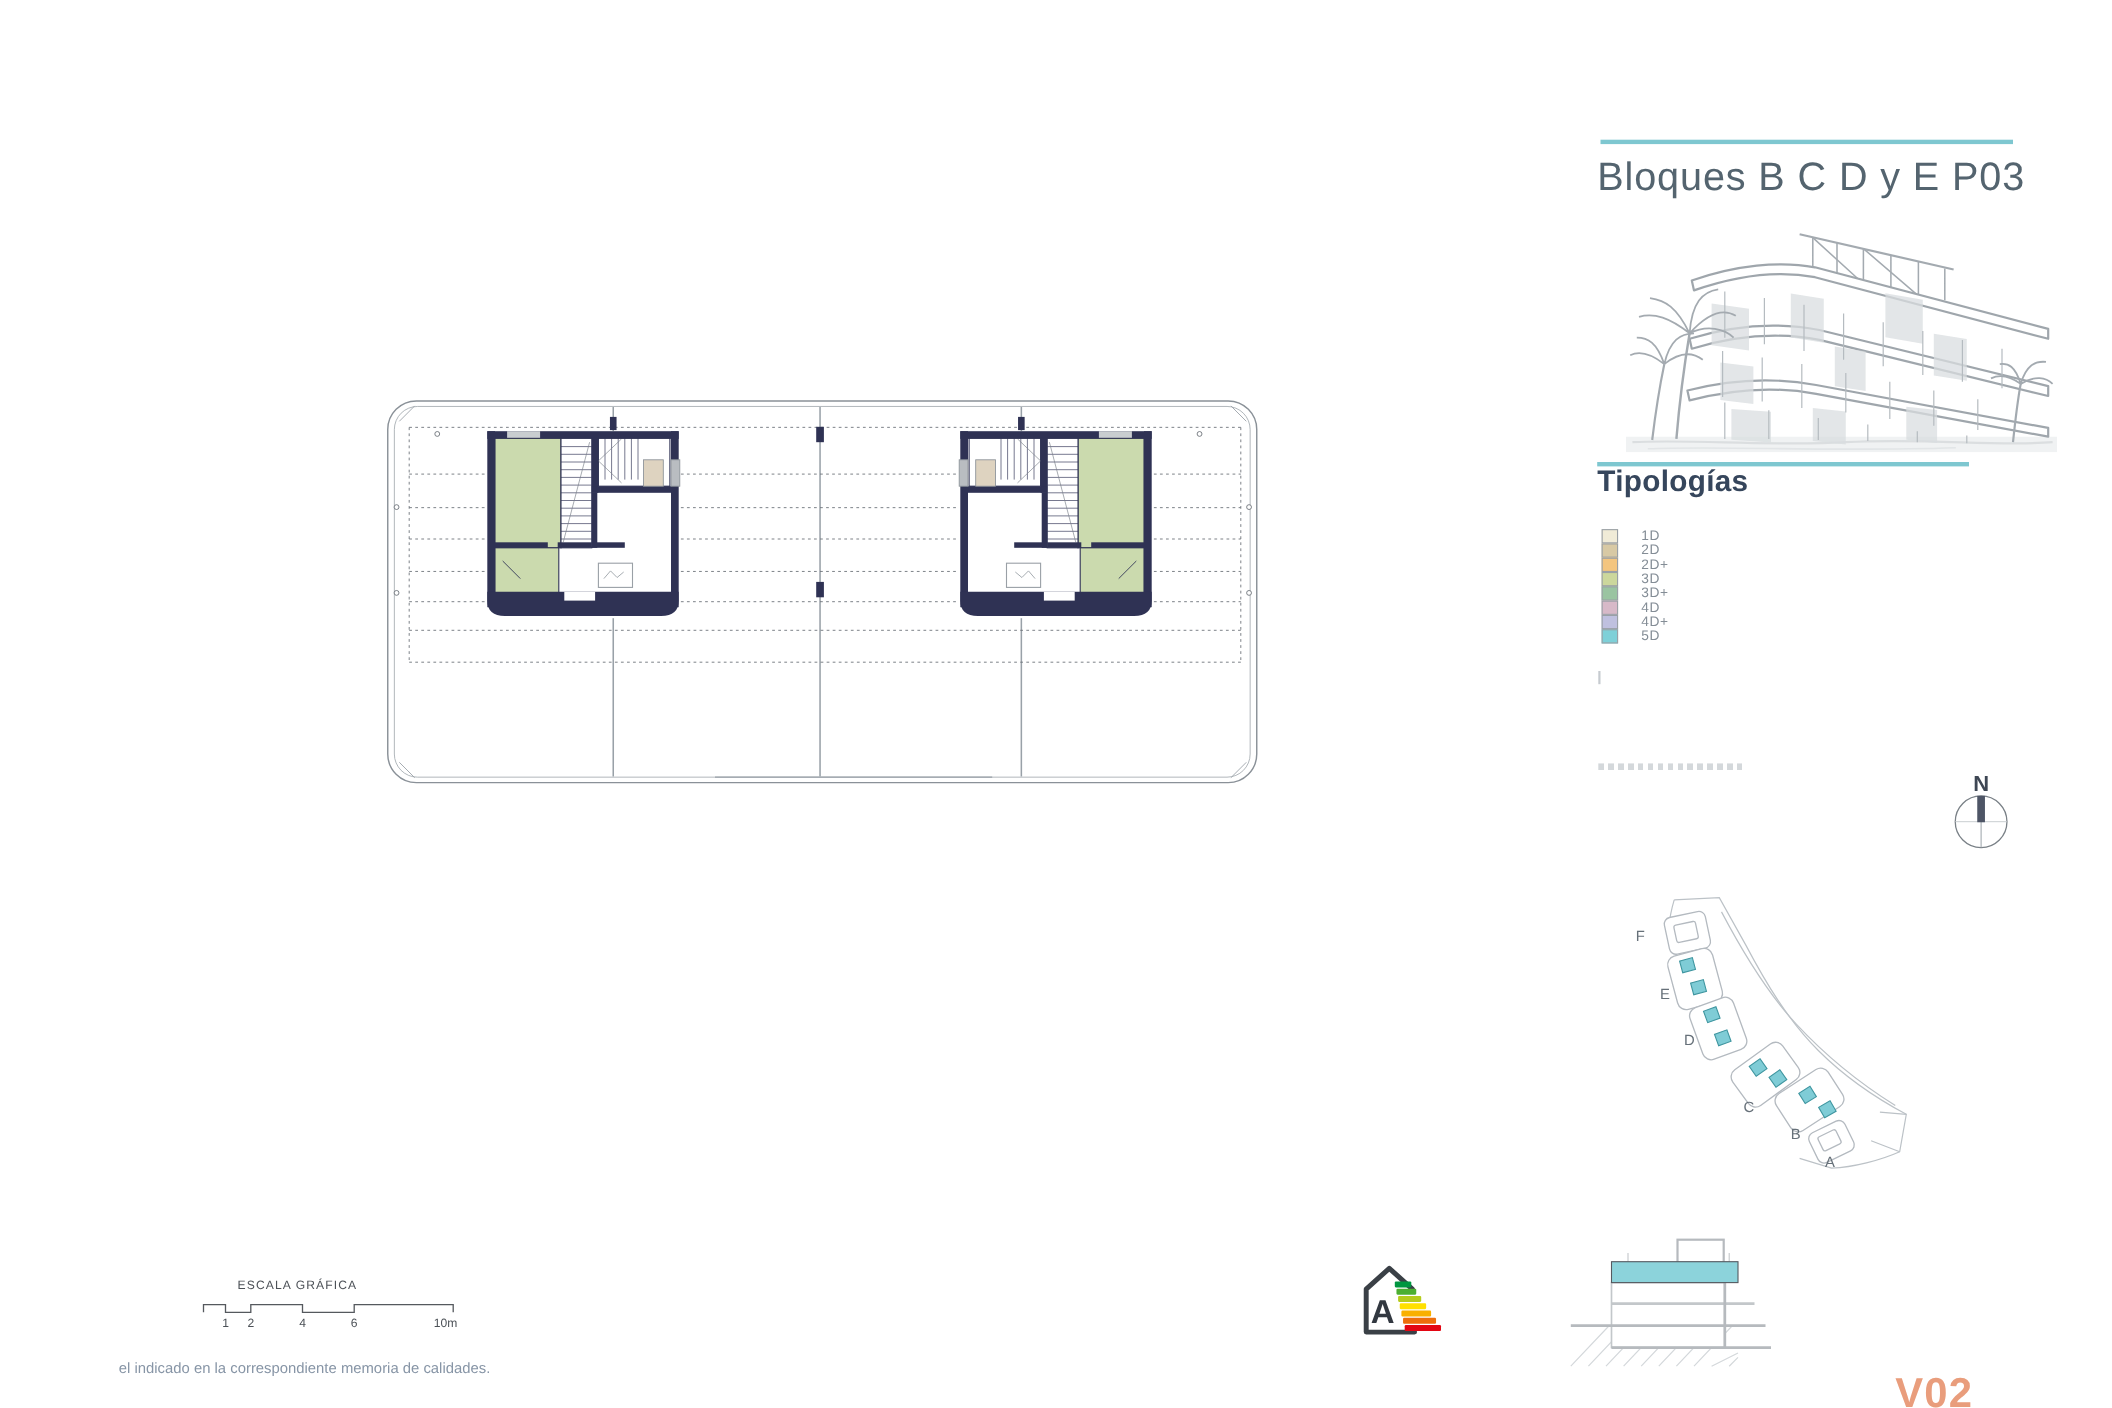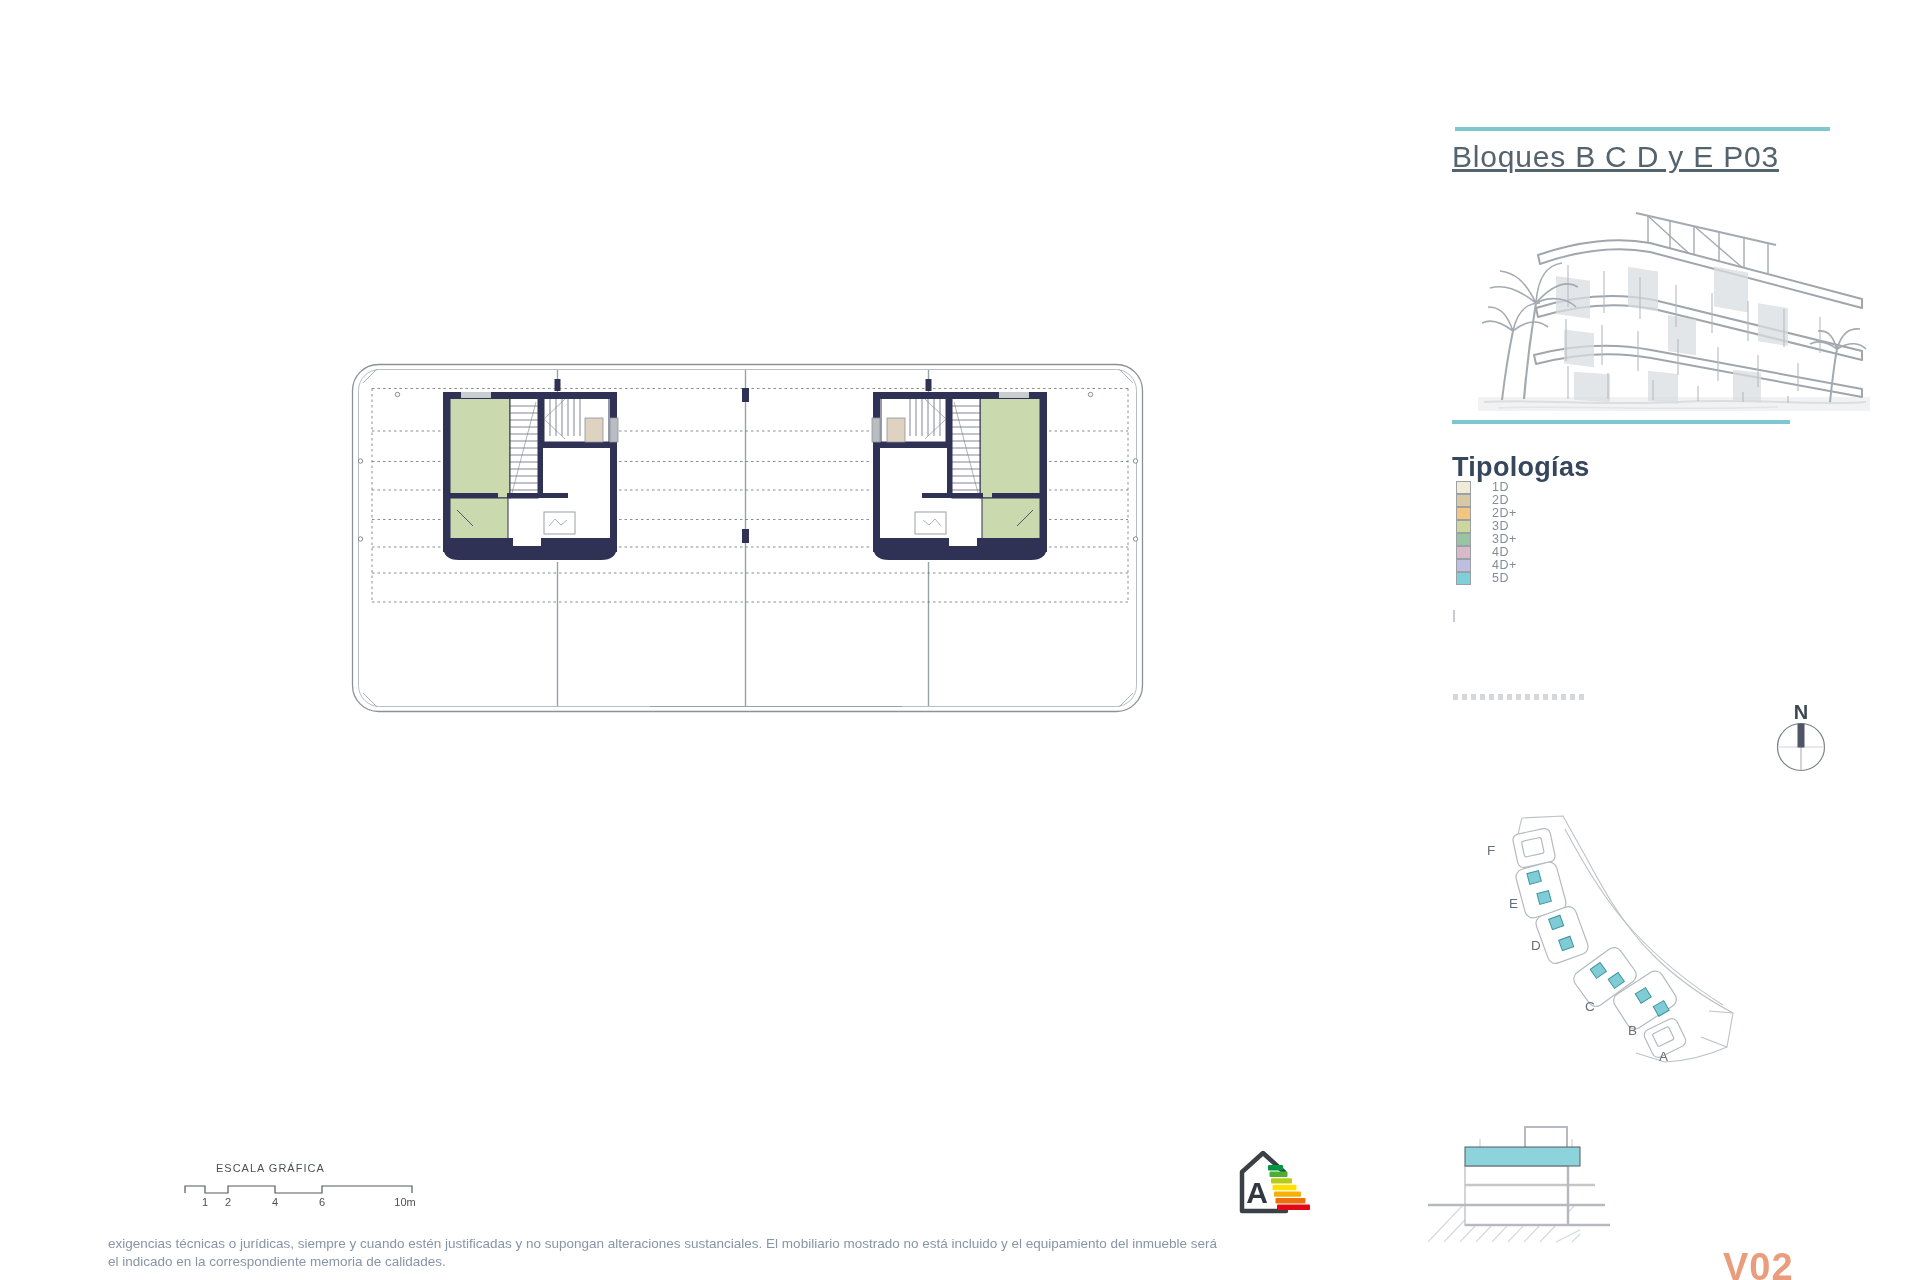--- a/index.html
+++ b/index.html
@@ -1,22 +1,22 @@
 <!DOCTYPE html>
 <html><head>
 <meta charset="utf-8">
 <style>
   html,body{margin:0;padding:0;}
   body{width:1920px;height:1280px;position:relative;background:#ffffff;overflow:hidden;
        font-family:"Liberation Sans", sans-serif;}
   .abs{position:absolute;}
   
   .rule{background:#7ec7d0;height:4px;}
-  .sheet-title{left:1452px;top:140px;font-size:30px;color:#54646f;letter-spacing:.8px;font-weight:500;text-decoration:underline;}
-  .typ-title{left:1452px;top:452px;font-size:27px;color:#36465c;font-weight:700;letter-spacing:.3px;}
+  .sheet-title{left:1452px;top:140px;font-size:36px;color:#54646f;letter-spacing:.8px;font-weight:500;}
+  .typ-title{left:1452px;top:422px;font-size:27px;color:#36465c;font-weight:700;letter-spacing:.3px;}
   
   .legend{left:1456px;top:481px;}
   .legend-row{display:flex;align-items:center;height:13px;}
   .legend-row + .legend-row .sw{margin-top:-1px;}
   .sw{width:15px;height:13px;border:1px solid #9aa0a6;box-sizing:border-box;flex:none;}
   .legend-label{margin-left:21px;font-size:12.5px;color:#848d96;letter-spacing:.5px;line-height:13px;}
   
   .tick-artifact{left:1453px;top:610px;width:2px;height:12px;background:#c6cbd0;}
   .smudge{left:1453px;top:694px;width:132px;height:6px;opacity:.5;filter:blur(.4px);
           background:repeating-linear-gradient(90deg,#aab2b9 0 5px,transparent 5px 9px);}
@@ -294,15 +294,14 @@
     <rect x="39.5" y="26.6" width="18" height="5.4" rx="1" style="fill: rgb(76, 175, 50);"></rect>
     <rect x="41" y="33.2" width="21" height="5.4" rx="1" style="fill: rgb(181, 204, 29);"></rect>
     <rect x="42.5" y="39.8" width="24" height="5.4" rx="1" style="fill: rgb(255, 224, 0);"></rect>
     <rect x="44" y="46.4" width="27" height="5.4" rx="1" style="fill: rgb(249, 176, 0);"></rect>
     <rect x="45.5" y="53" width="30" height="5.4" rx="1" style="fill: rgb(237, 110, 12);"></rect>
     <rect x="47" y="59.6" width="33" height="5.4" rx="1" style="fill: rgb(227, 6, 19);"></rect>
   </g>
 </svg>
 
 <div class="abs disclaimer">
-  <div>exigencias técnicas o jurídicas, siempre y cuando estén justificadas y no supongan alteraciones sustanciales. El mobiliario mostrado no está incluido y el equipamiento del inmueble será</div>
   <div>el indicado en la correspondiente memoria de calidades.</div>
 </div>
 
 </body></html>

